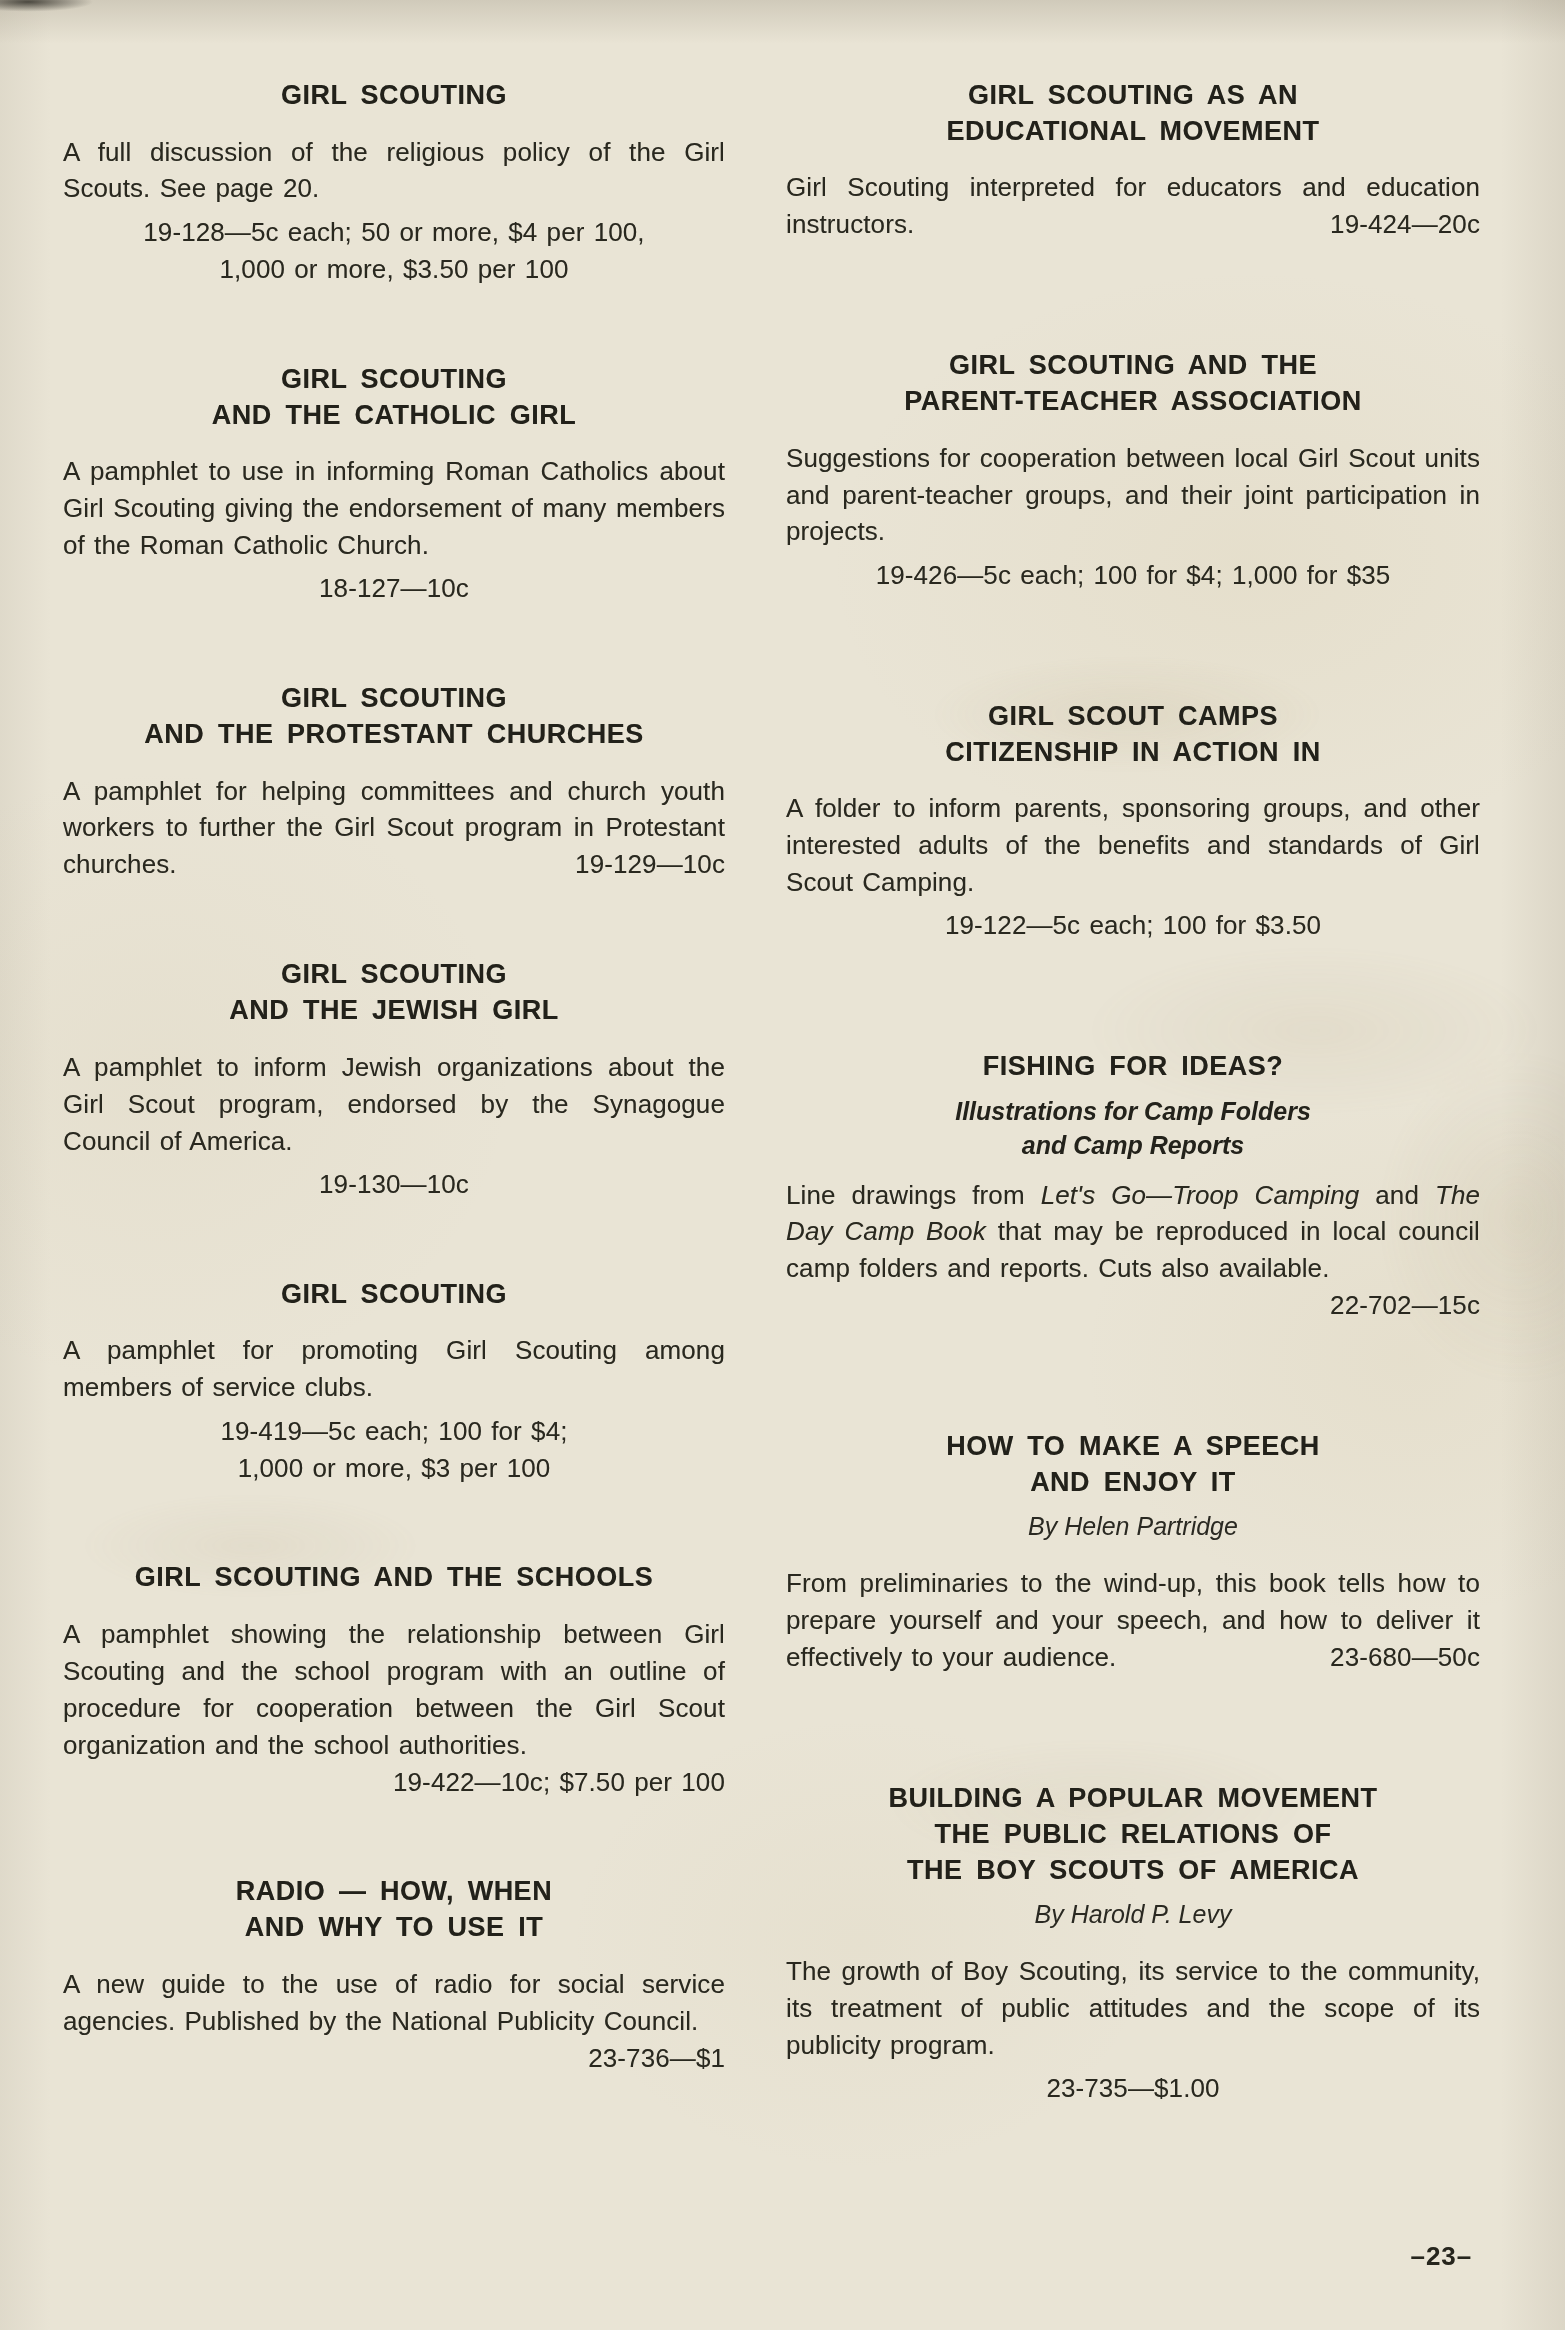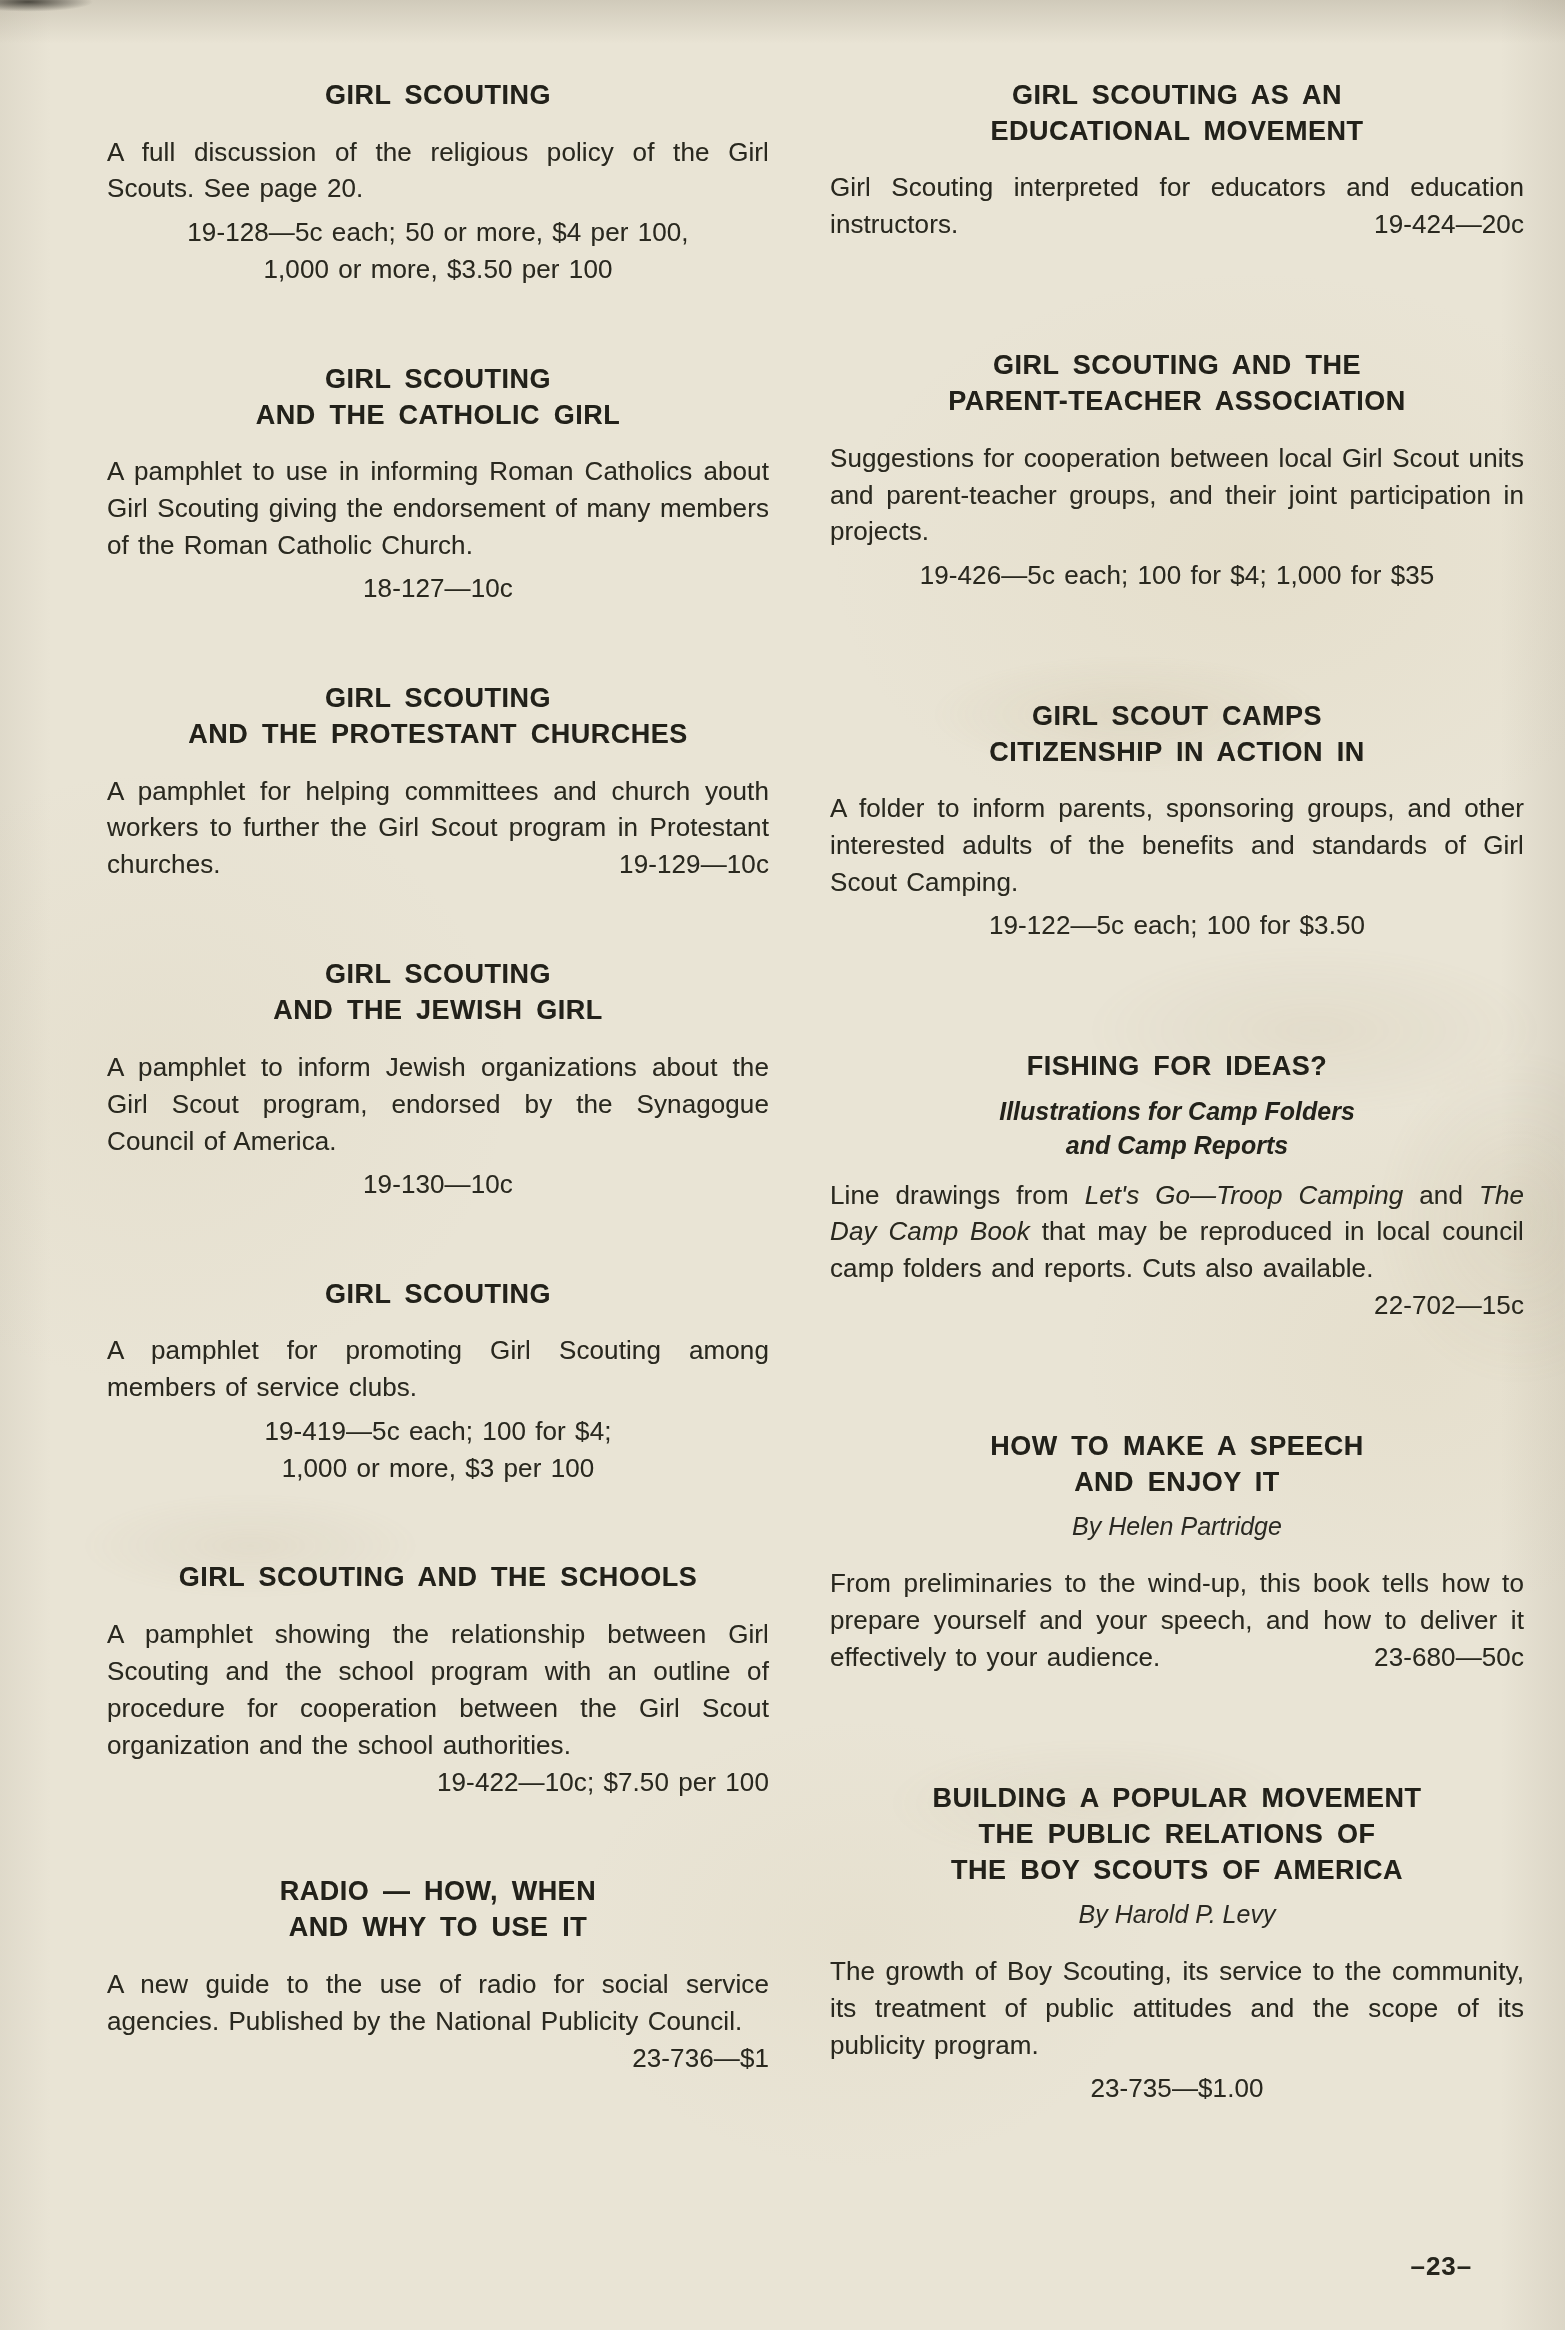--- a/index.html
+++ b/index.html
@@ -45,21 +45,21 @@
       radial-gradient(242px 75px at 16% 66%, rgba(158,140,98,0.08), transparent 70%),
       radial-gradient(298px 93px at 70% 77%, rgba(158,140,98,0.07), transparent 70%);
     filter: blur(0.9px);
   }
 
   .columns {
     position: relative;
     display: grid;
     grid-template-columns: 662px 694px;
     column-gap: 61px;
-    padding: 78px 0 0 107px;
+    padding: 78px 0 0 63px;
   }
 
   .sec { margin-bottom: 0; }
   .col--left  .sec { margin-bottom: 74px; }
   .col--right .sec { margin-bottom: 105px; }
   .col .sec:last-child { margin-bottom: 0; }
 
   .title {
     font-size: 27px;
     line-height: 1.33;
@@ -119,21 +119,21 @@
     letter-spacing: 0.1px;
     margin-top: 6.5px;
     text-shadow: 0 0 0.5px rgba(40,40,32,0.22);
   }
   .price + .price { margin-top: 0; }
   .price--left { text-align: center; }
 
   .page-number {
     position: absolute;
     right: 93px;
-    bottom: 60px;
+    bottom: 70px;
     font-size: 26px;
     font-weight: bold;
     letter-spacing: 0.9px;
     color: #26251d;
   }
 
   em { font-style: italic; }
 </style>
 </head>
 <body>

